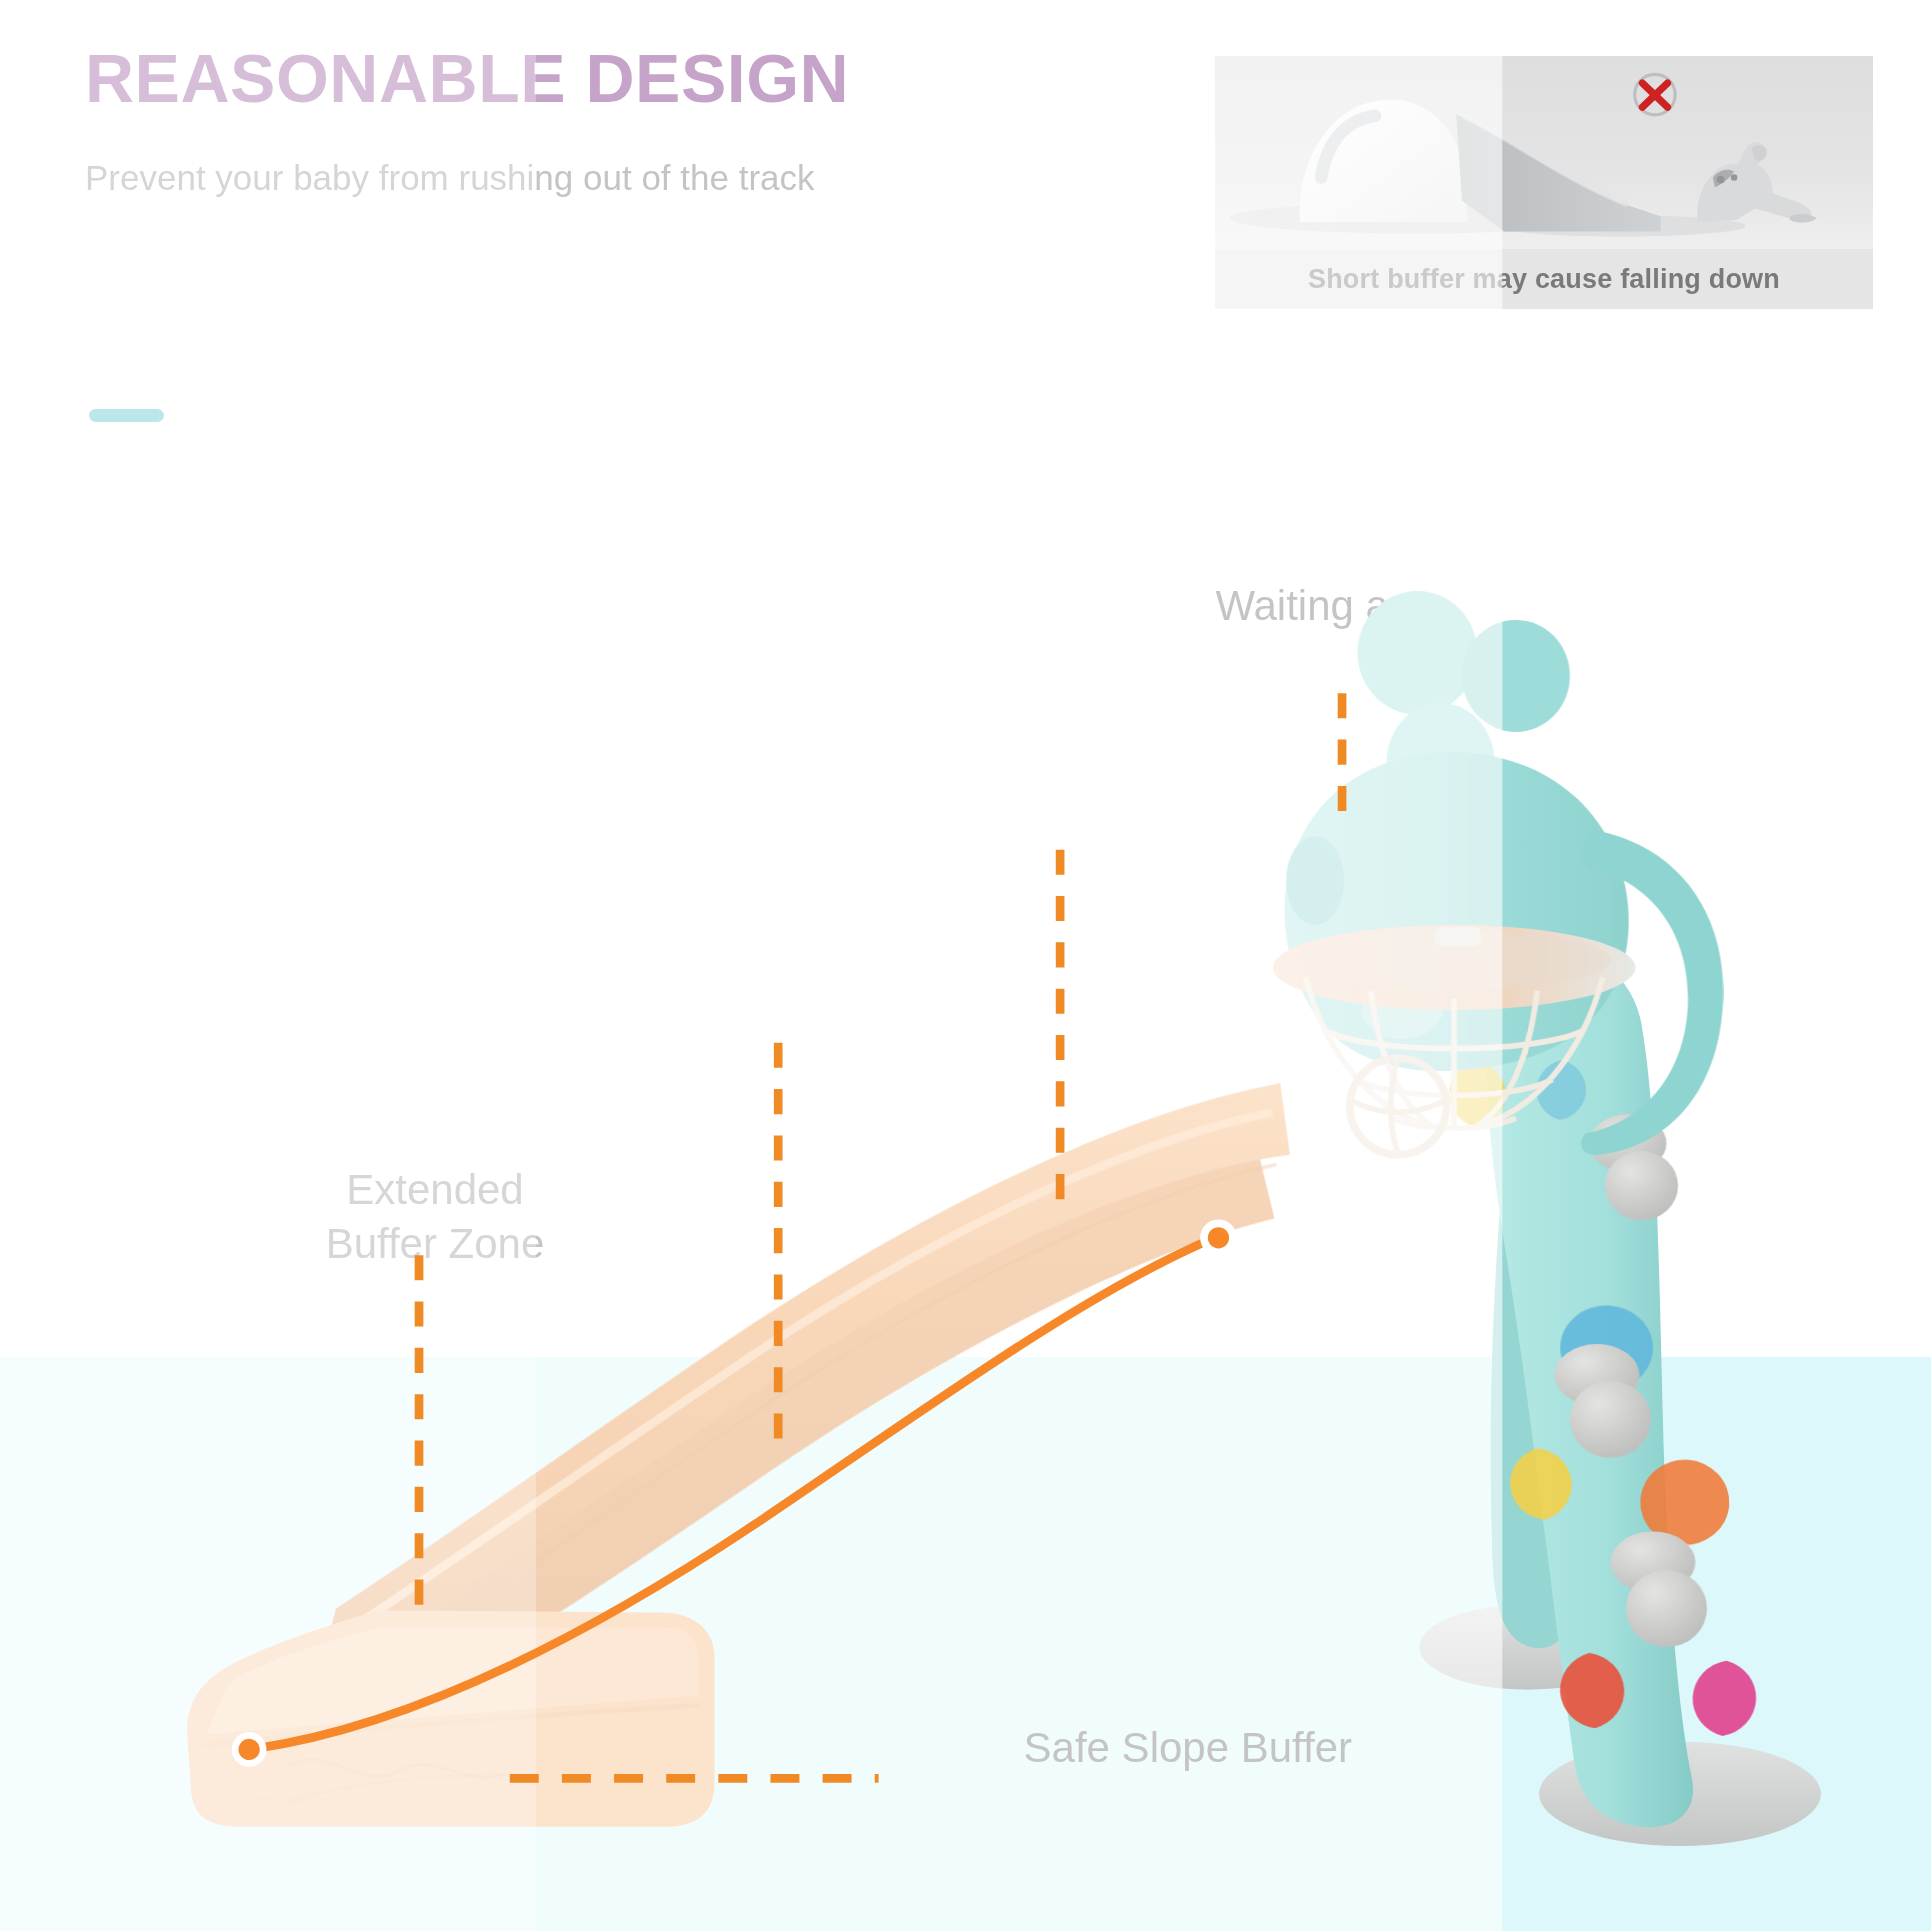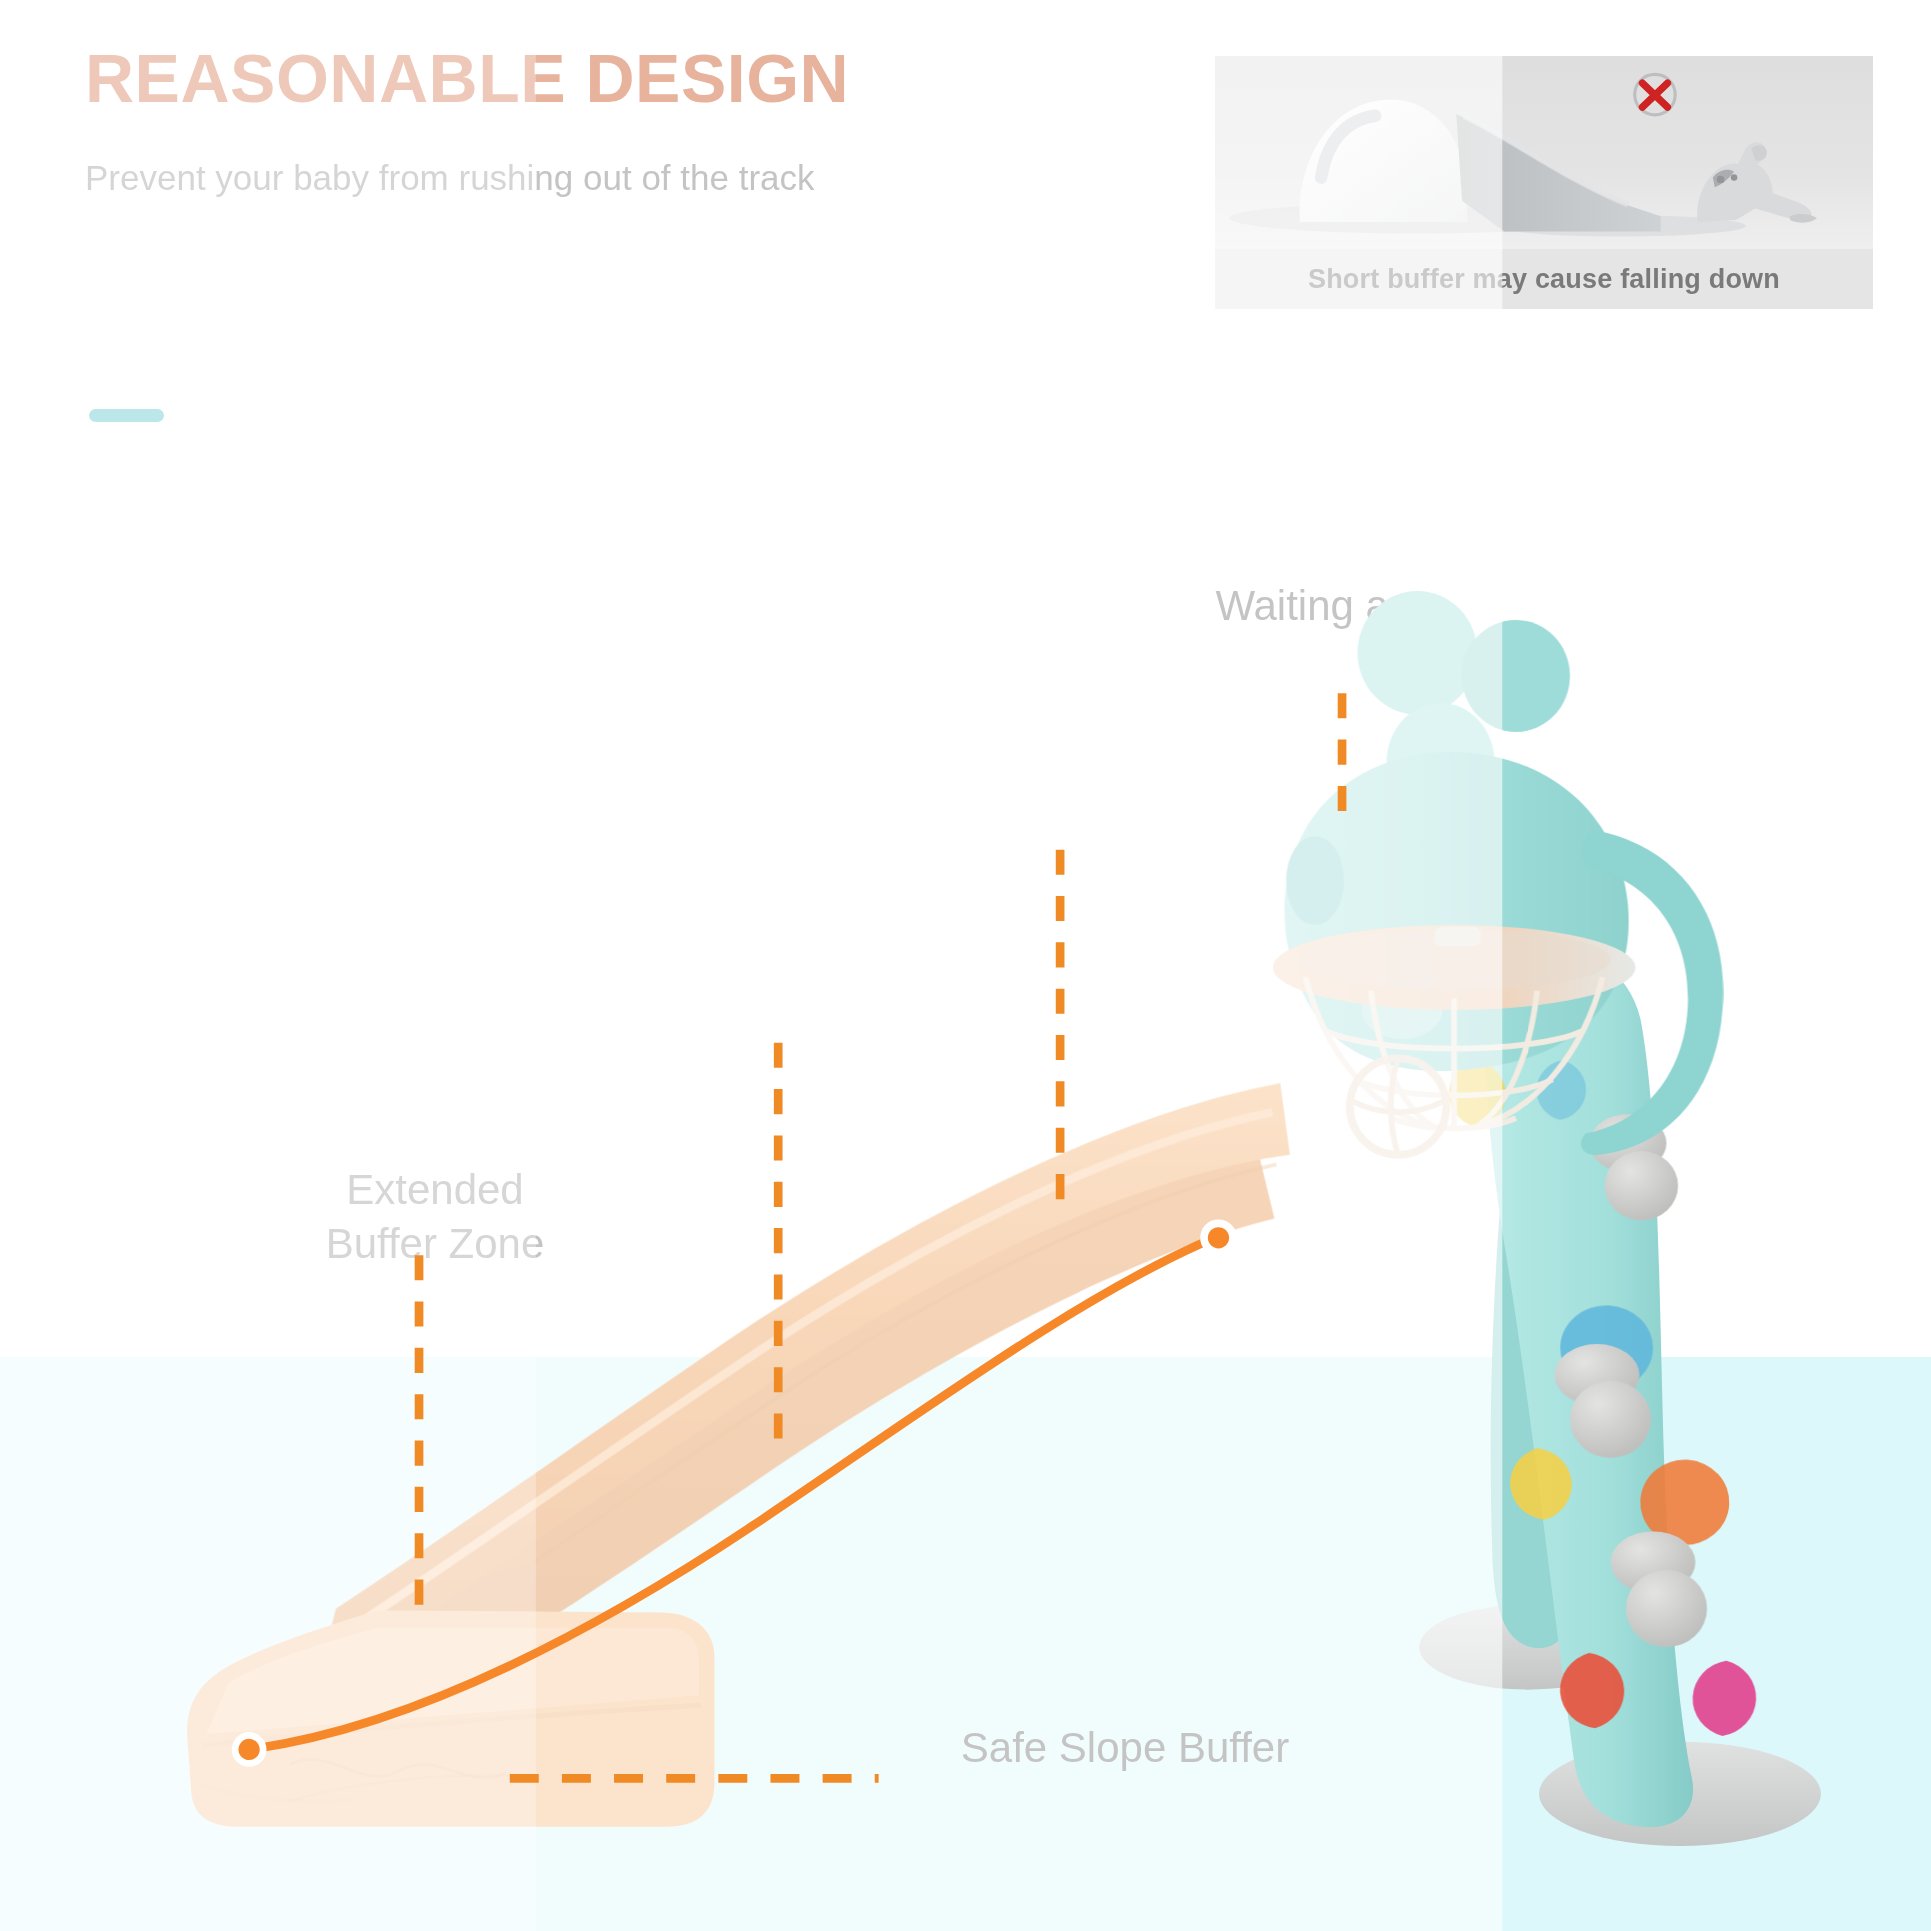--- a/index.html
+++ b/index.html
@@ -13,21 +13,21 @@
   #root{position:relative;width:1931px;height:1931px;overflow:hidden;background:#fff;}
 
   
   .bg-top{position:absolute;left:0;top:0;width:1931px;height:1357px;background:#ffffff;}
   .bg-bottom{position:absolute;left:0;top:1357px;width:1931px;height:574px;background:#ddf8fa;}
 
   
   .header{position:absolute;left:85px;top:44px;width:850px;}
   .title{
     font-size:68px;line-height:1.0;letter-spacing:0.5px;
-    color:#c2410c;font-weight:700;margin:0;white-space:nowrap;
+    color:#701a75;font-weight:700;margin:0;white-space:nowrap;
   }
   .subtitle{
     margin:39px 0 0 0;font-size:35px;line-height:1.55;color:#6b6b6b;font-weight:400;
     max-width:753px;
   }
   .accent-dash{
     position:absolute;left:89px;top:409px;width:75px;height:12.6px;border-radius:6.8px;background:#15aab6;
   }
 
   
@@ -44,21 +44,21 @@
 
   
   .label{
     position:absolute;color:#6d6d6d;font-size:42px;line-height:1.28;
     text-align:center;white-space:pre-line;font-weight:400;
   }
   .lbl-waiting{left:1149px;top:579px;width:367px;}
   .lbl-accel{left:859px;top:734px;width:319px;}
   .lbl-decel{left:579px;top:927px;width:319px;}
   .lbl-extended{left:261px;top:1139px;width:348px;margin-top:24px;}
-  .lbl-safe{left:898px;top:1721px;width:454px;text-align:center;}
+  .lbl-safe{left:898px;top:1721px;width:454px;text-align:right;}
 
   
   .layer{position:absolute;left:0;top:0;width:1931px;height:1931px;}
   .layer.art{z-index:2;}
   .layer.lines{z-index:6;}
   .layer.overlay{z-index:5;}
   svg{display:block;}
 </style>
 </head>
 <body>

